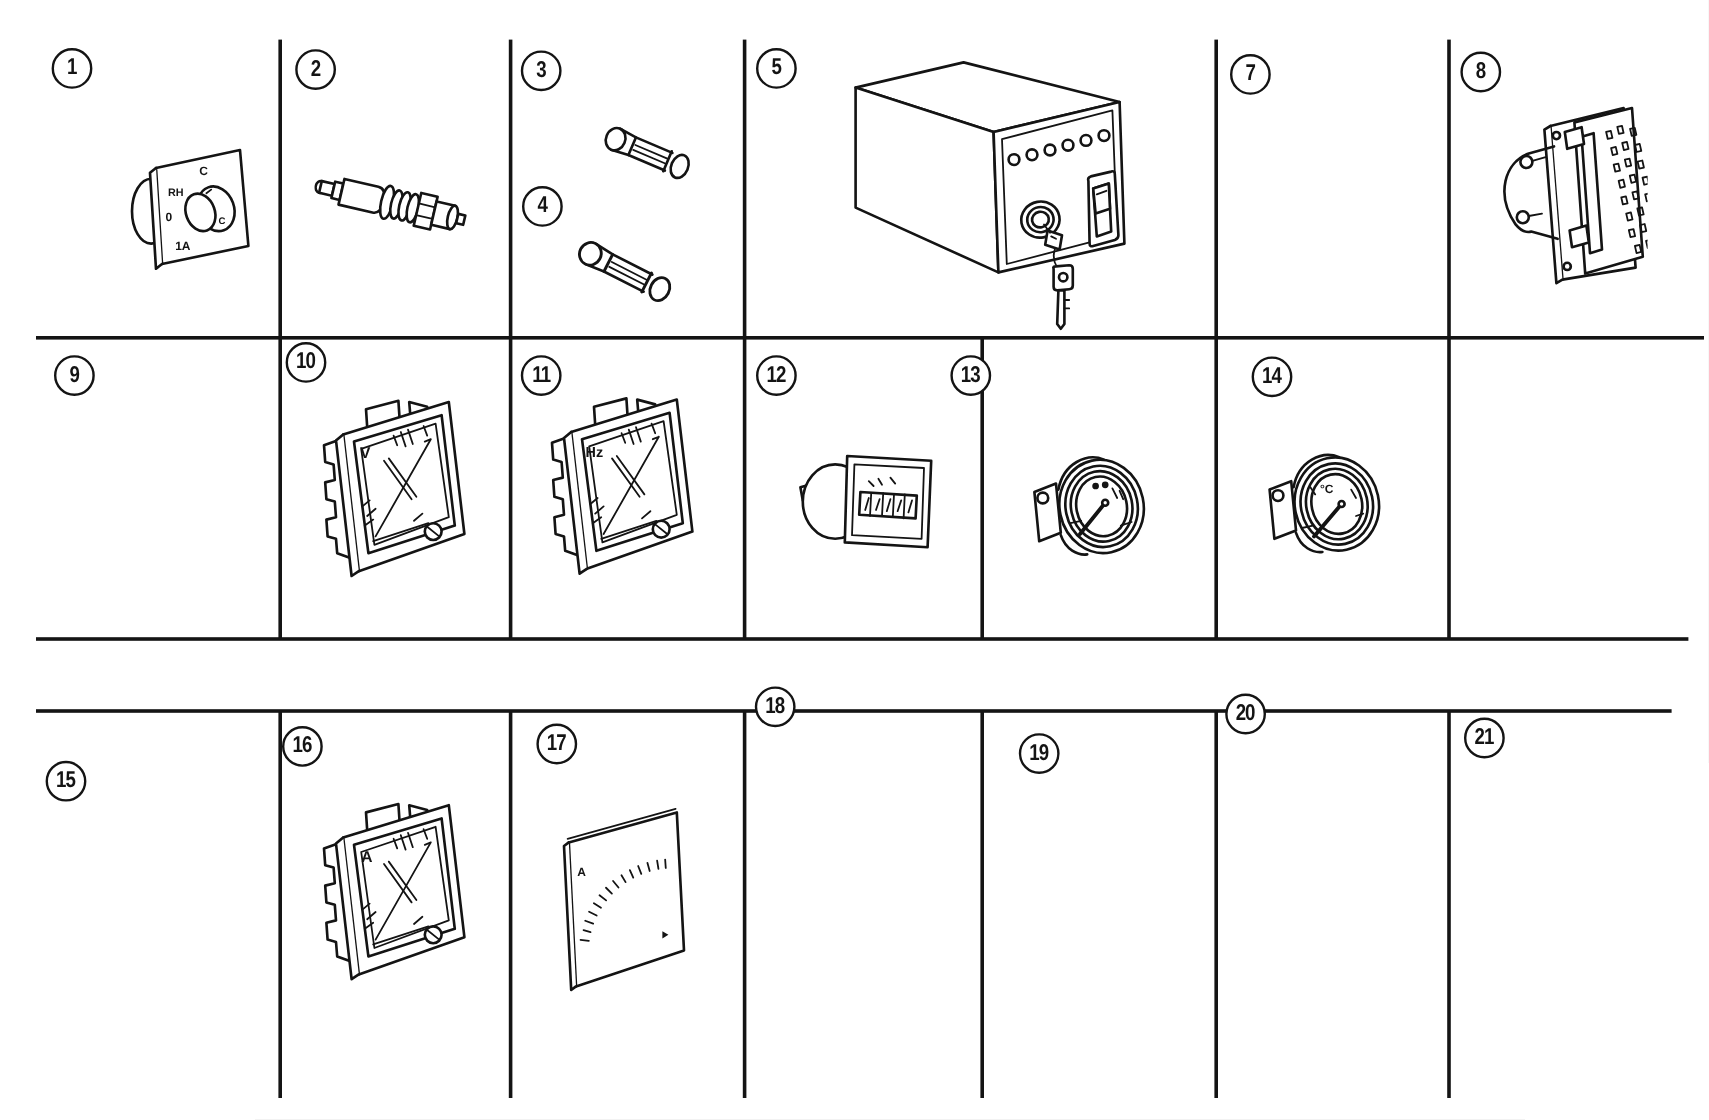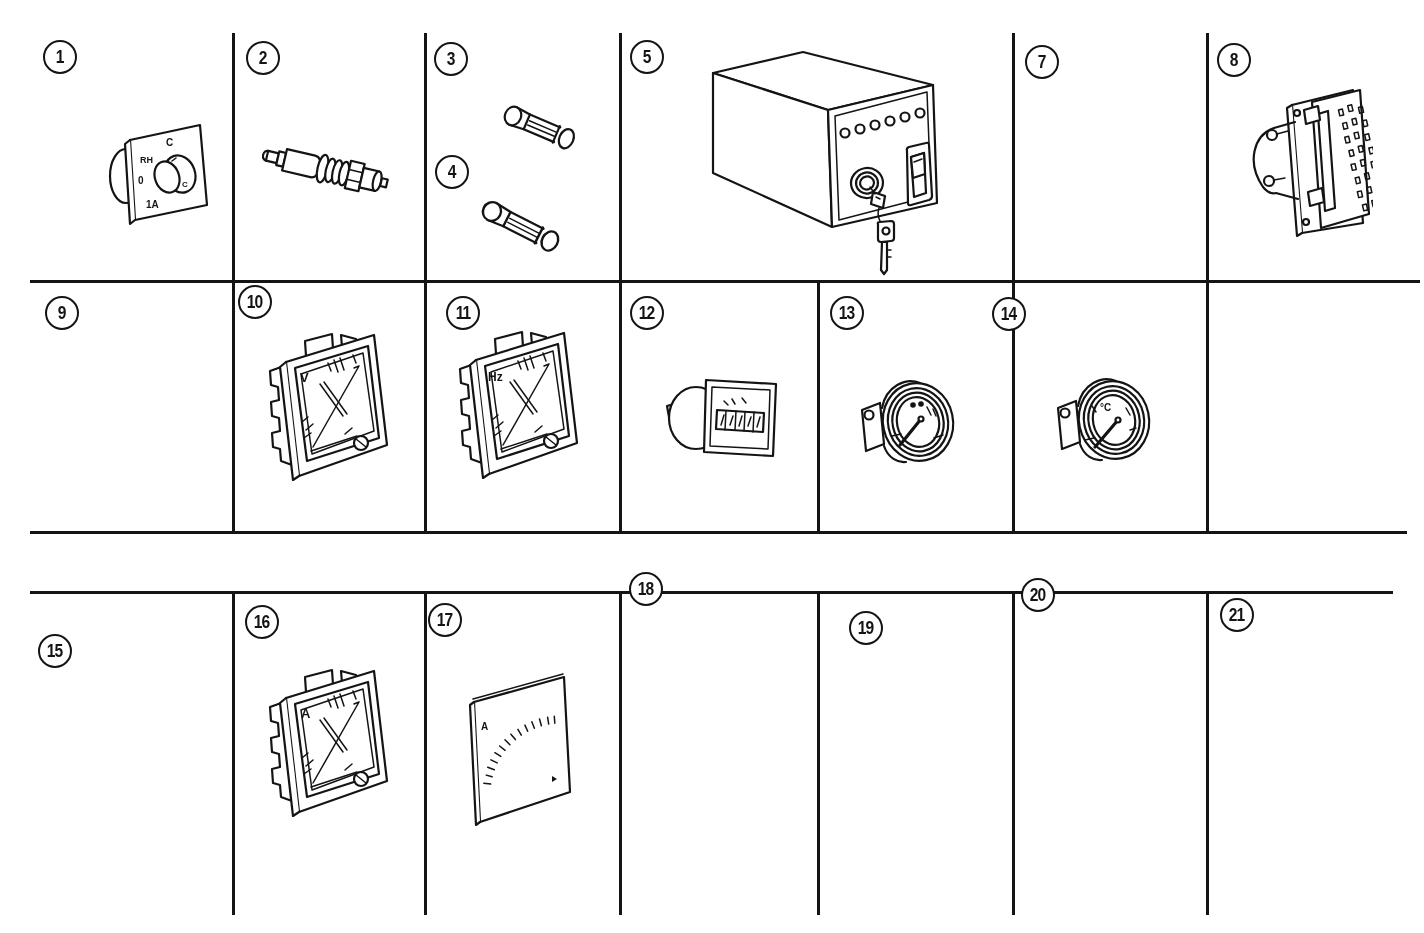--- a/index.html
+++ b/index.html
@@ -72,40 +72,40 @@
   <div class="badge" style="left:1217px;top:43px">
       <span>8</span>
     </div>
 
   <div class="badge" style="left:45px;top:296px">
       <span>9</span>
     </div>
   <div class="badge" style="left:238px;top:285px">
       <span>10</span>
     </div>
-  <div class="badge" style="left:446px;top:296px">
+  <div class="badge" style="left:434px;top:296px">
       <span>11</span>
     </div>
   <div class="badge" style="left:630px;top:296px">
       <span>12</span>
     </div>
-  <div class="badge" style="left:830px;top:296px">
+  <div class="badge" style="left:792px;top:296px">
       <span>13</span>
     </div>
-  <div class="badge" style="left:992px;top:297px">
+  <div class="badge" style="left:1043px;top:297px">
       <span>14</span>
     </div>
 
   <div class="badge" style="left:38px;top:634px">
       <span>15</span>
     </div>
-  <div class="badge" style="left:245px;top:605px">
+  <div class="badge" style="left:235px;top:605px">
       <span>16</span>
     </div>
-  <div class="badge" style="left:428px;top:603px">
+  <div class="badge" style="left:447px;top:603px">
       <span>17</span>
     </div>
   <div class="badge" style="left:629px;top:572px">
       <span>18</span>
     </div>
   <div class="badge" style="left:849px;top:611px">
       <span>19</span>
     </div>
   <div class="badge" style="left:1021px;top:578px">
       <span>20</span>

